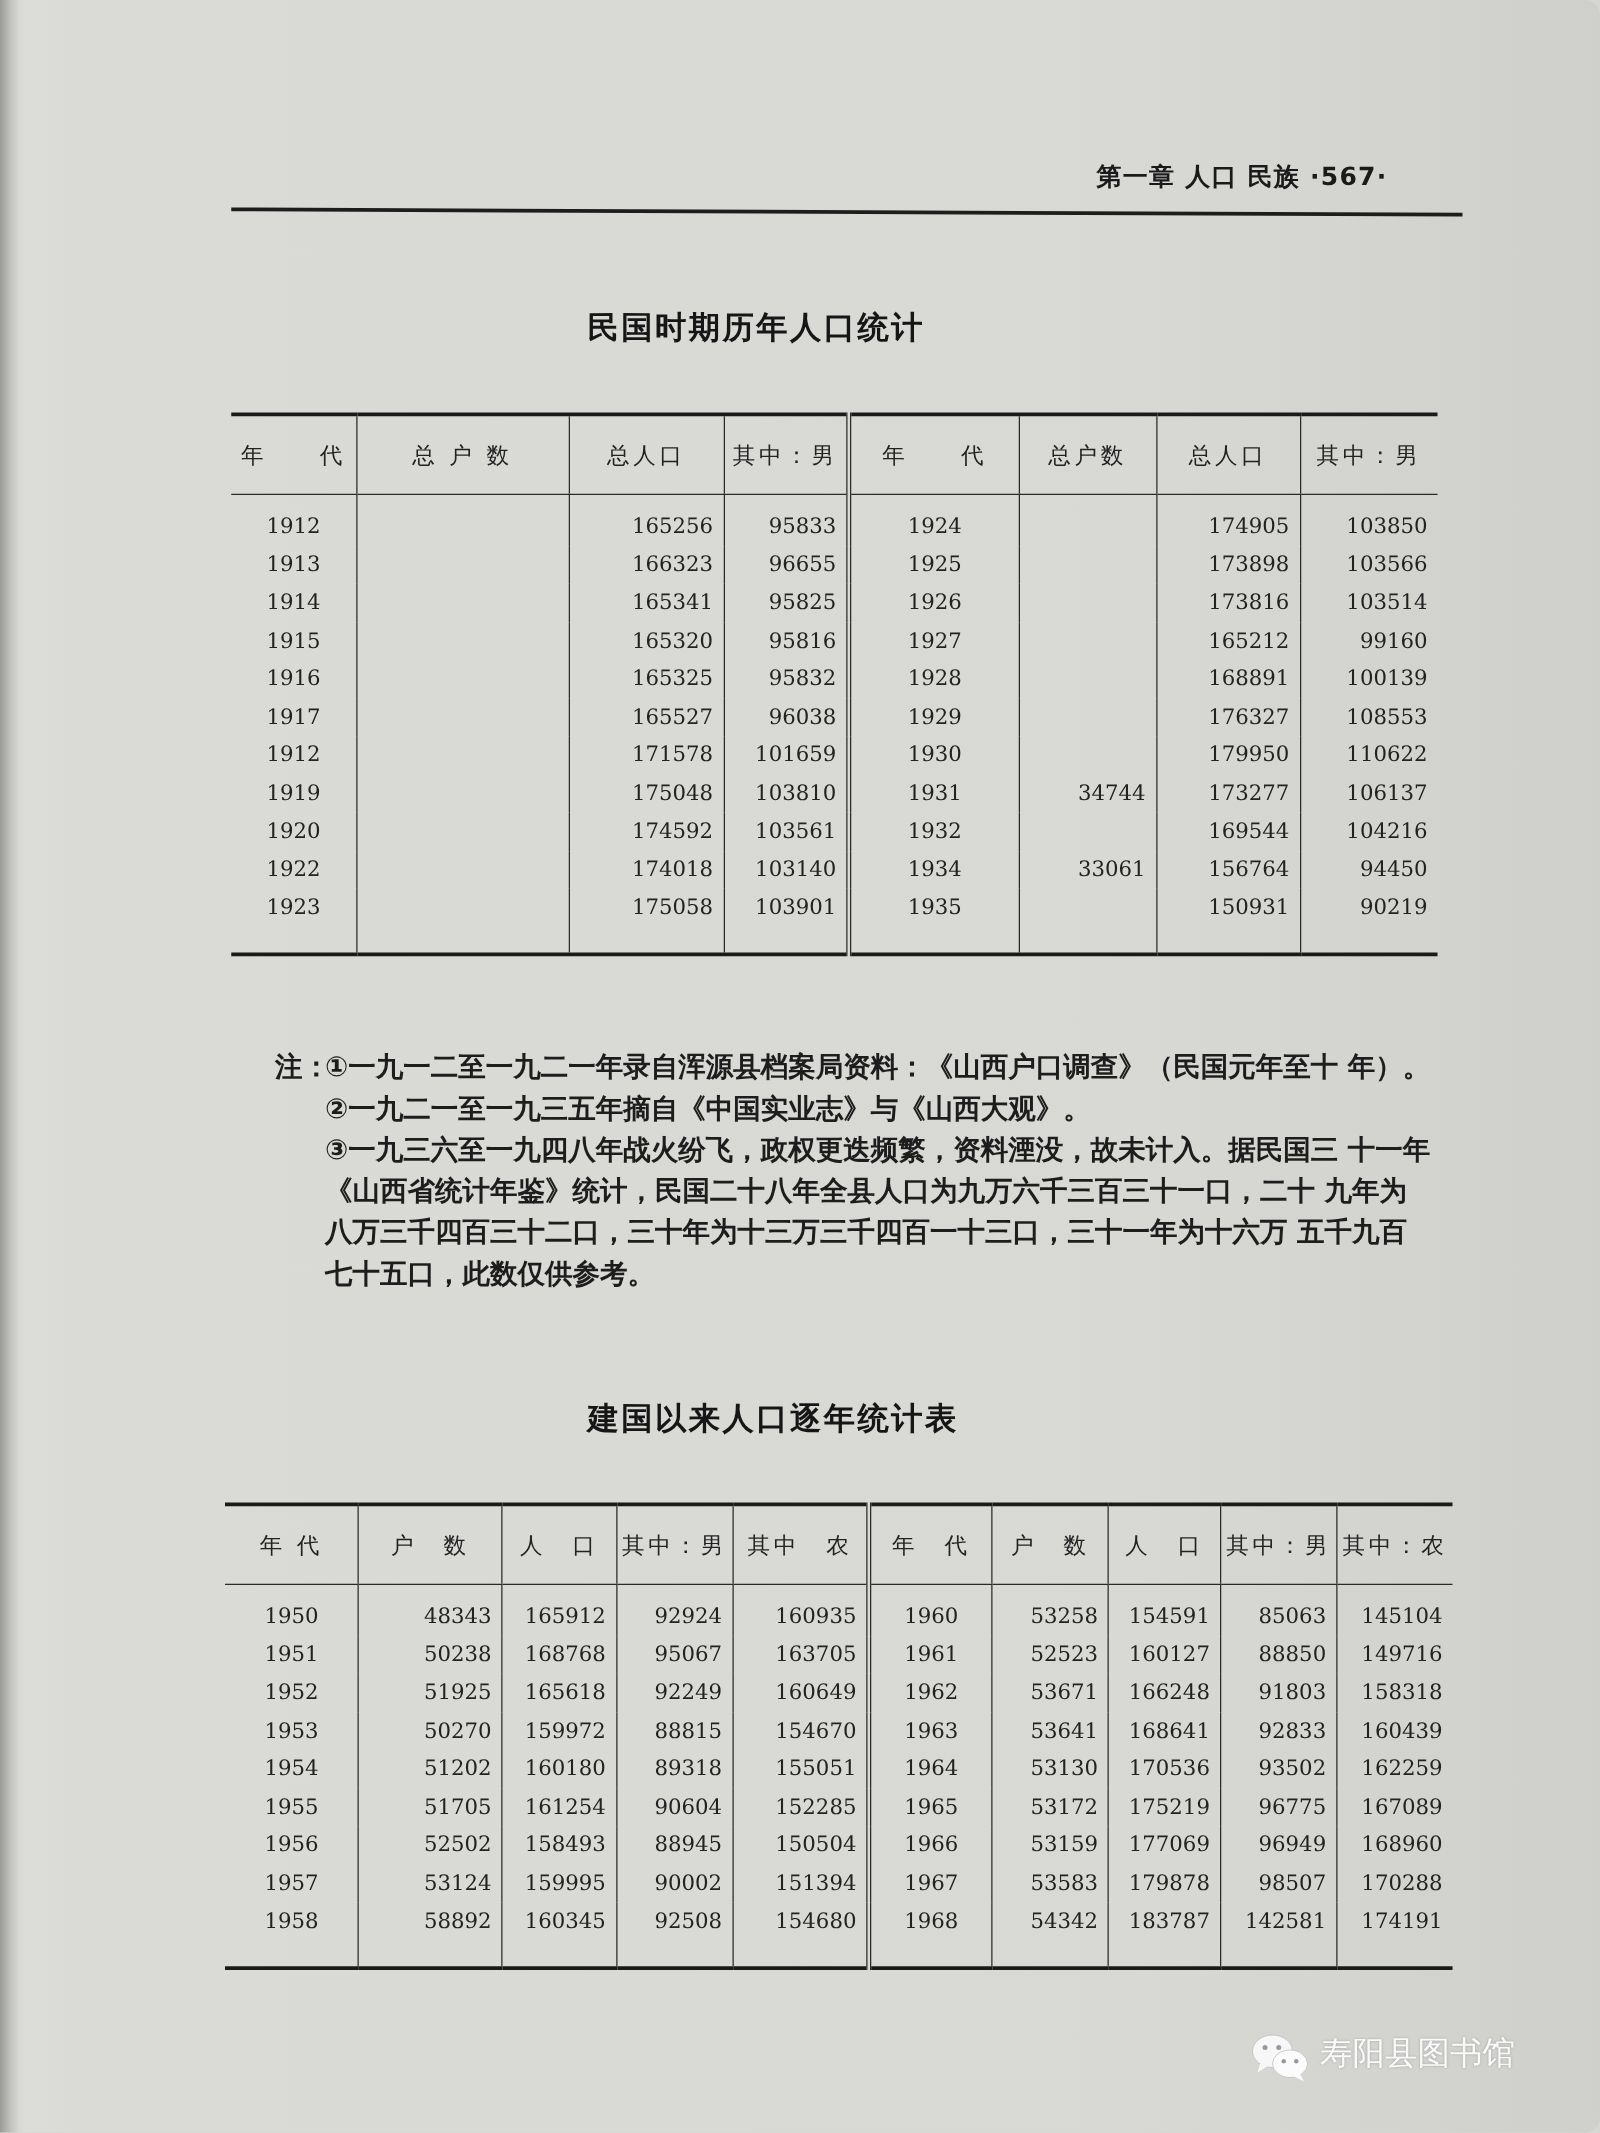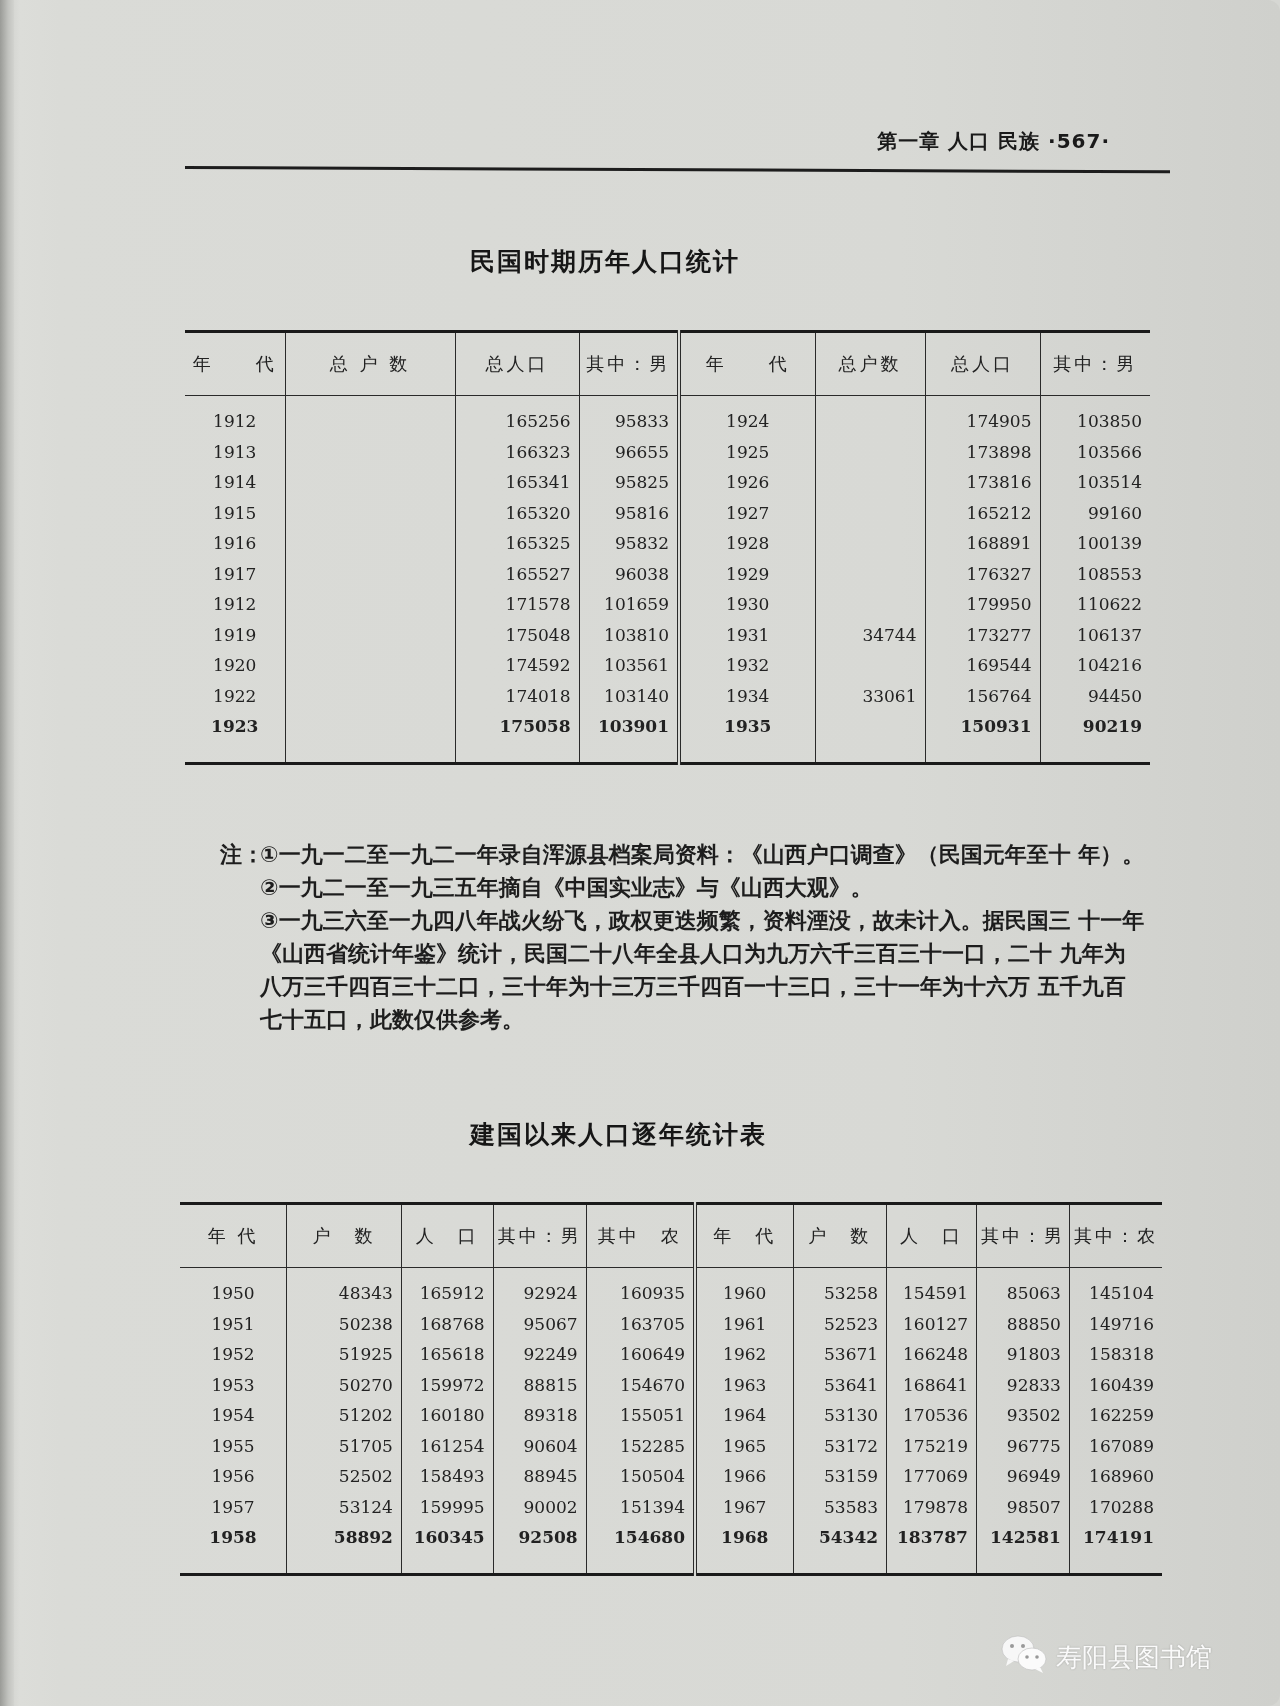--- a/index.html
+++ b/index.html
@@ -38,35 +38,35 @@
     position: absolute; border-collapse: collapse; font-family: "DejaVu Serif", serif;
     font-size: 17px; color: #222;
   }
   table.stat thead th {
     font-family: "DejaVu Sans", sans-serif; font-weight: normal; font-size: 18px;
     height: 62px; border-top: 3px solid #1a1a1a; border-bottom: 1.5px solid #2a2a2a;
     letter-spacing: 3px; white-space: nowrap; padding: 0 4px; margin-left: 36px;
   }
   table.stat td { height: 30.5px; padding: 0 8px; white-space: nowrap; }
   table.stat tbody tr:first-child td { padding-top: 10px; }
-  table.stat tbody tr:last-child td { border-bottom: 3px solid #1a1a1a; padding-bottom: 20px; font-weight: bold; }
+  table.stat tbody tr:last-child td { border-bottom: 3px solid #1a1a1a; padding-bottom: 20px; }
   table.stat th + th, table.stat td + td { border-left: 1.5px solid #2a2a2a; }
   table.stat .dbl { border-left: 4px double #2a2a2a !important; }
   .c { text-align: center; }
   .r { text-align: right; }
   .notes {
     position: absolute; left: 220px; top: 838px; width: 950px;
     font-family: "DejaVu Sans", sans-serif; font-size: 22px; line-height: 33px; color: #1d1d1d;
     font-weight: bold;
   }
   .notes .note-line { white-space: nowrap; }
   .notes .lead { display: inline-block; width: 40px; }
   .notes .indent { padding-left: 40px; }
   .watermark {
-    position: absolute; left: 1000px; top: 1625px; height: 50px; display: flex; align-items: flex-end;
+    position: absolute; left: 1000px; top: 1625px; height: 50px; display: flex; align-items: flex-start;
   }
   .watermark .wm-text {
     font-family: "DejaVu Sans", sans-serif; font-size: 26px; color: #fafafa; margin-left: 8px;
     text-shadow: 0 0 2px rgba(0,0,0,0.25);
   }
 </style>
 </head>
 <body>
 
 <div class="page">

